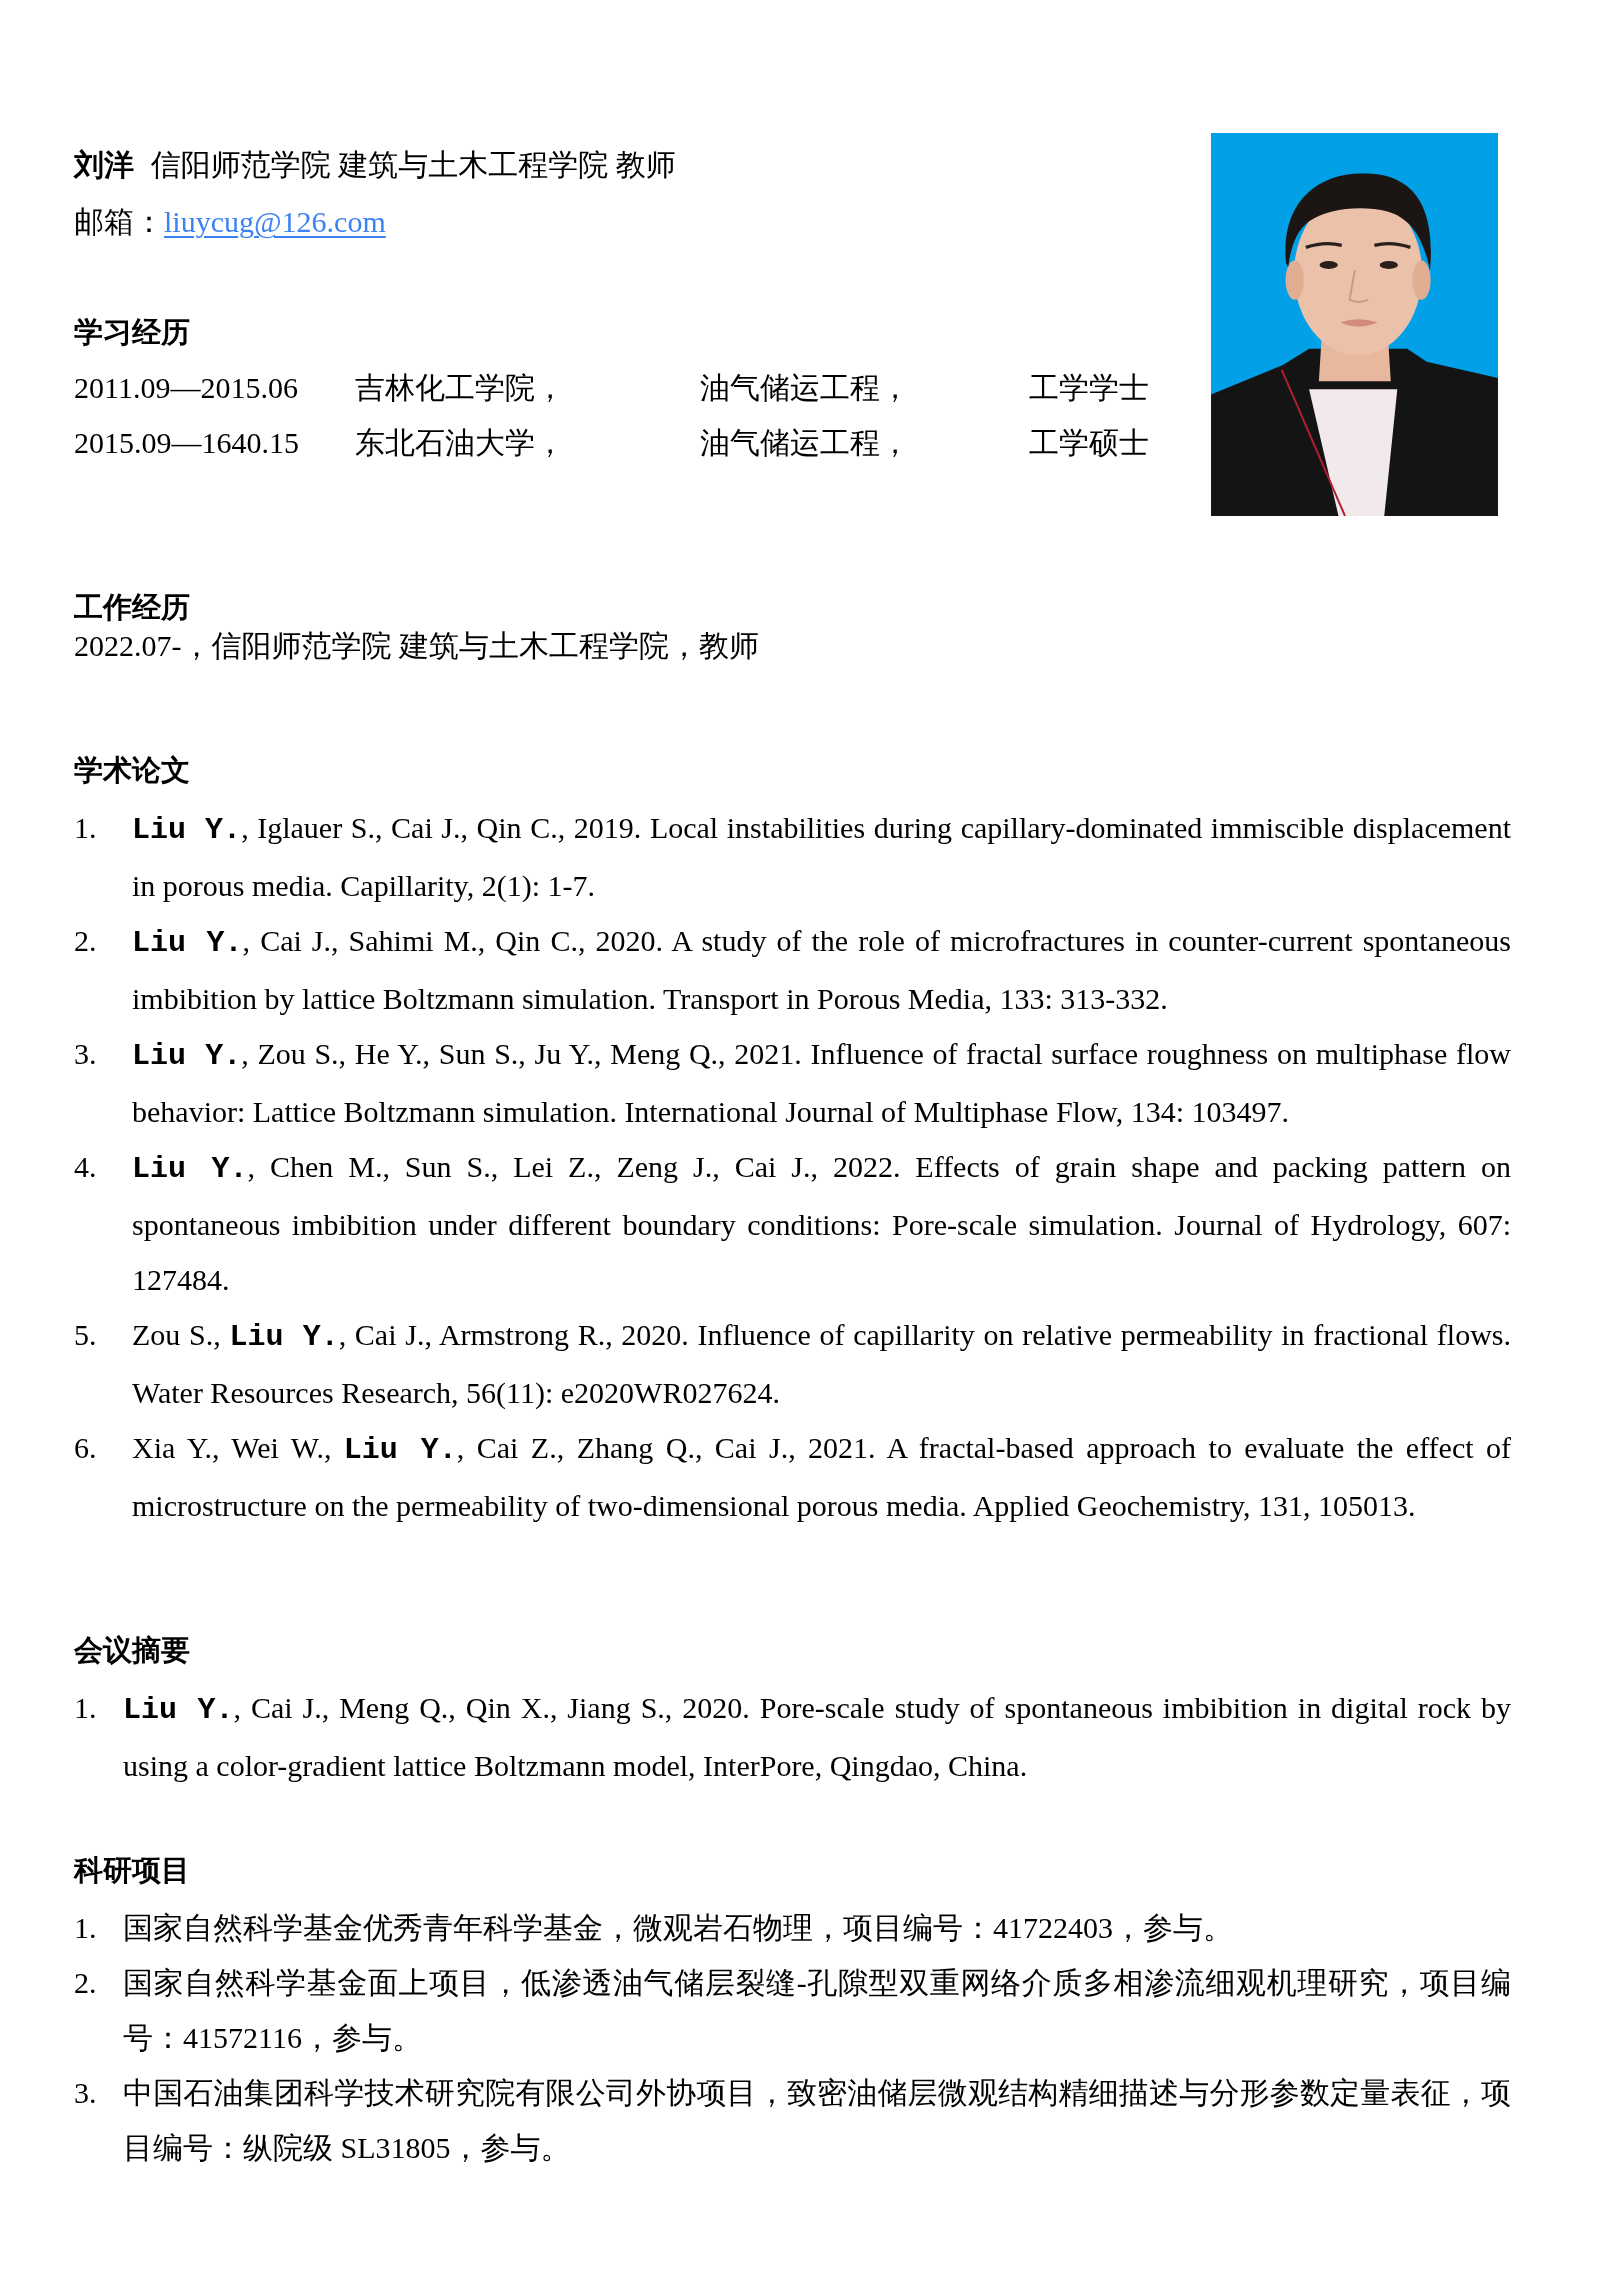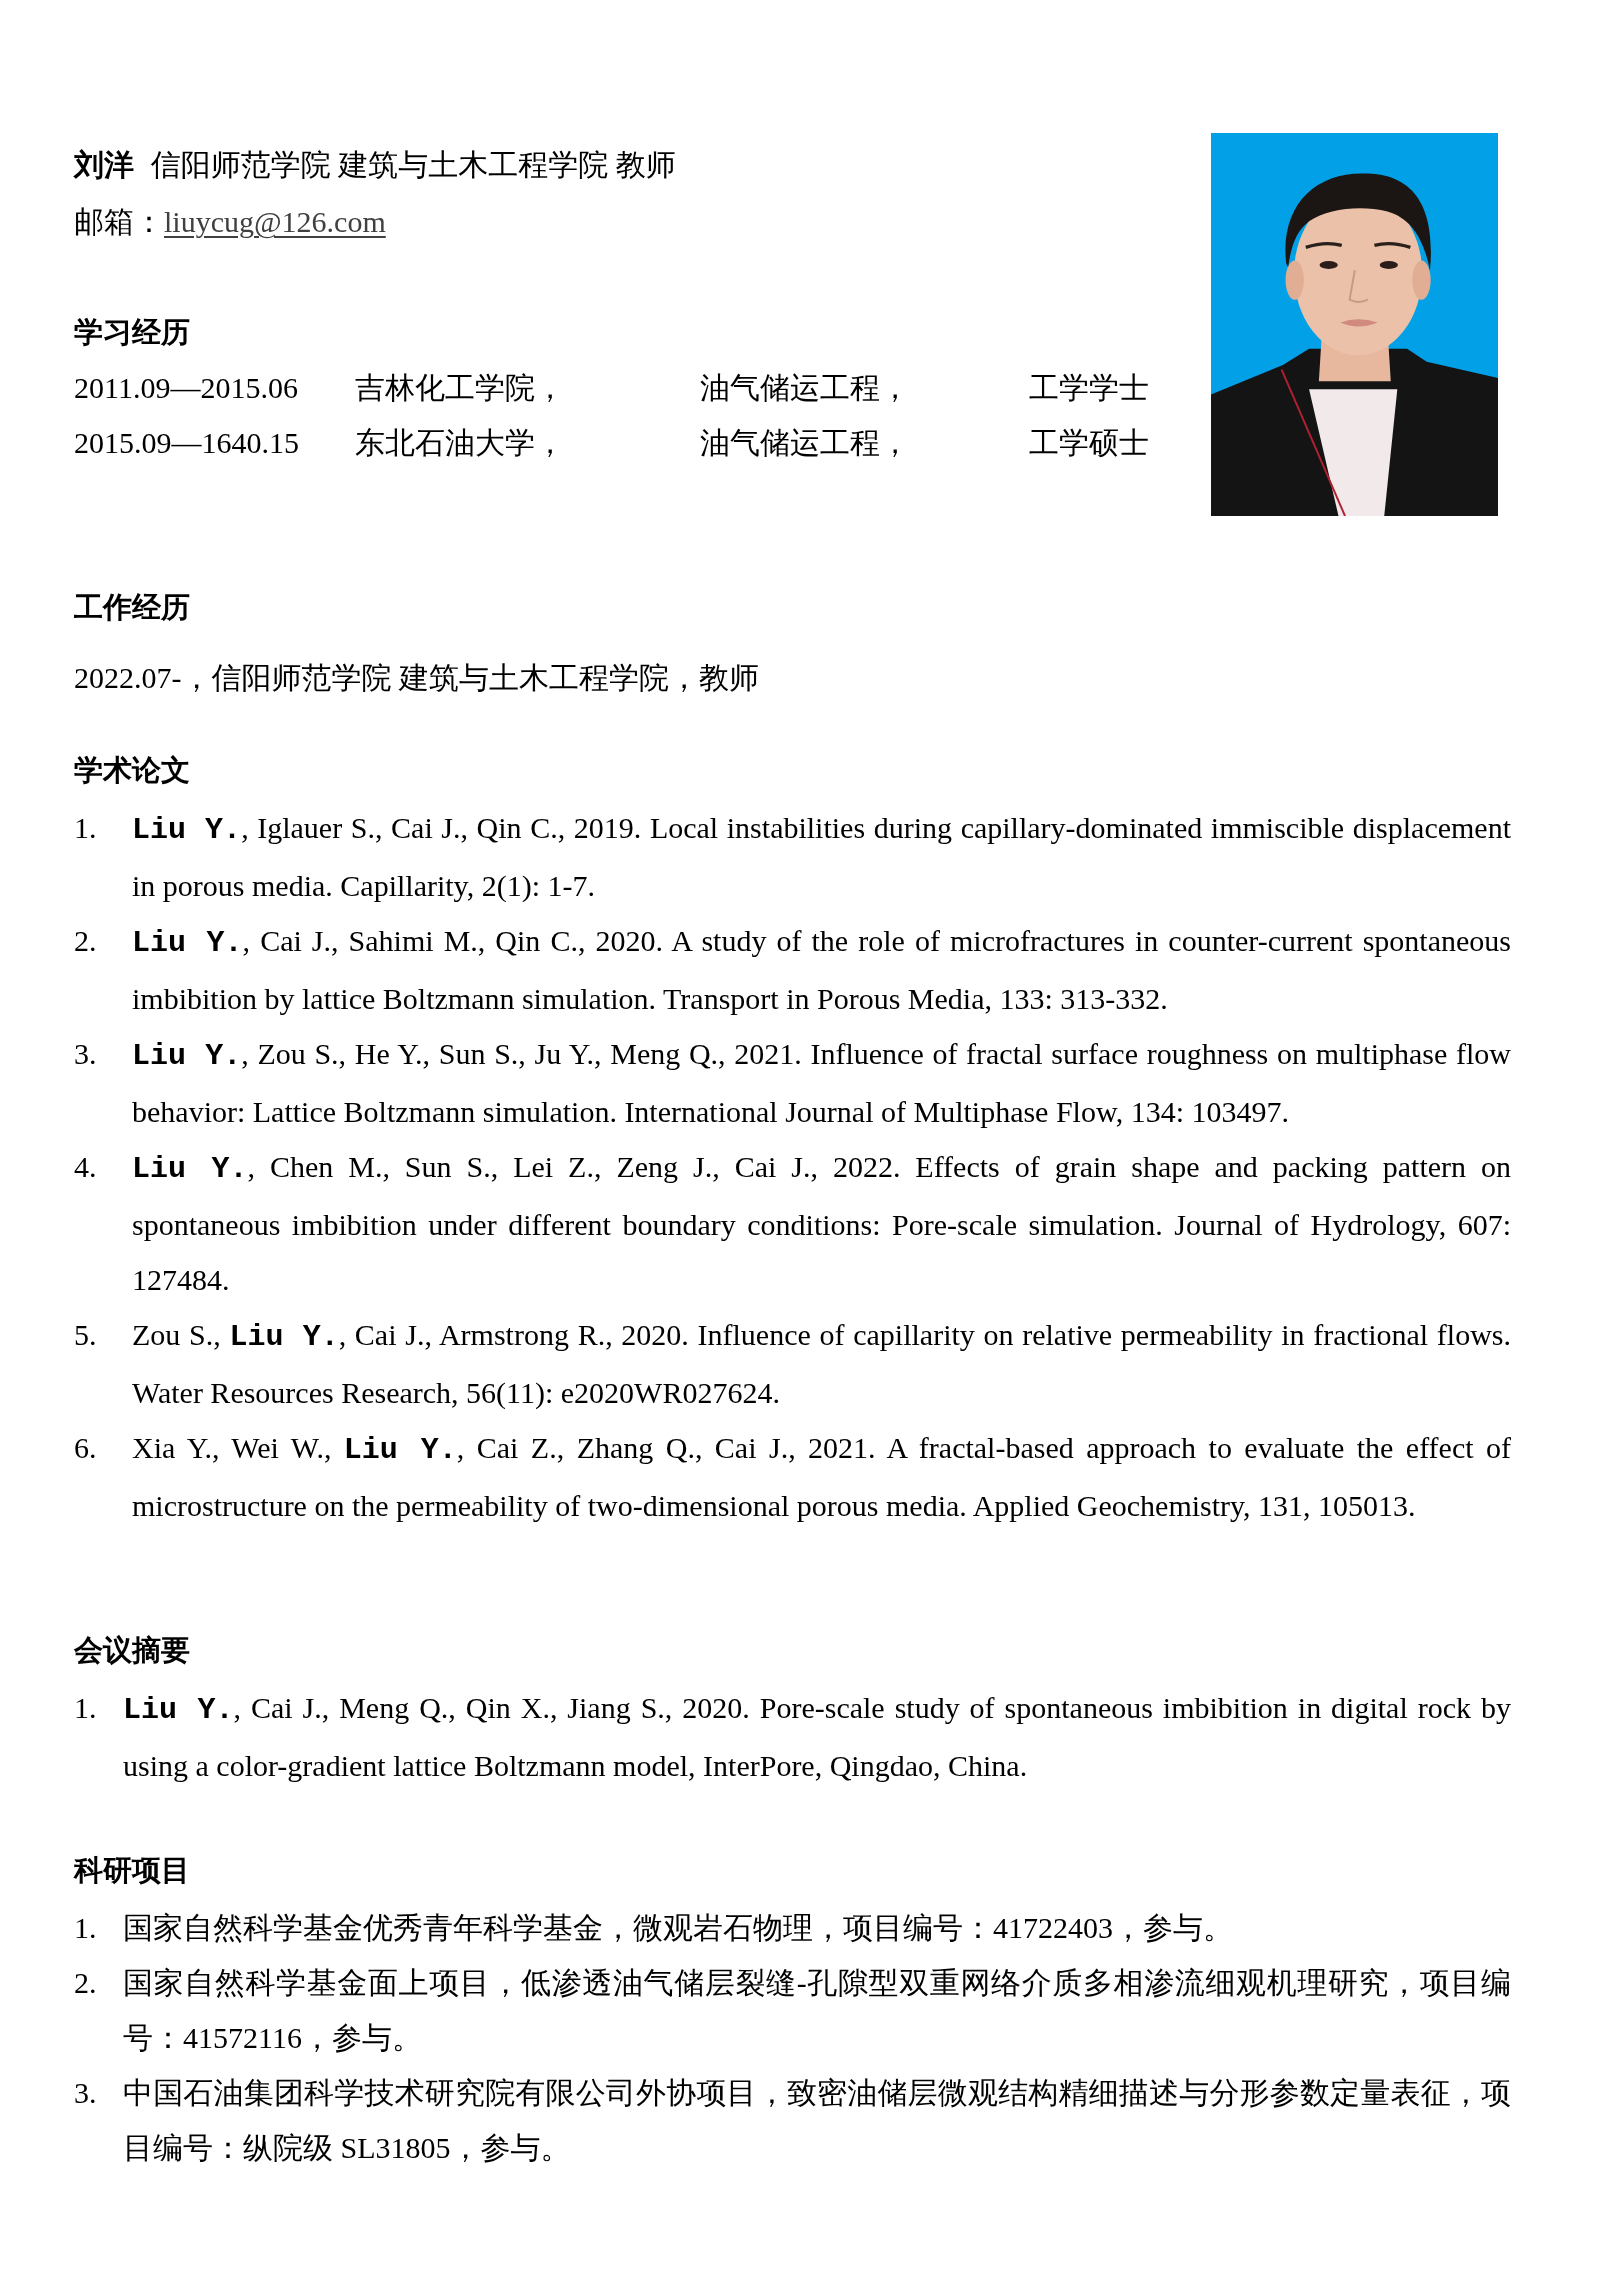--- a/index.html
+++ b/index.html
@@ -3,21 +3,21 @@
 <meta charset="utf-8">
 <style>
   html, body { margin: 0; padding: 0; background: #ffffff; }
   body { width: 1623px; height: 2295px; position: relative; overflow: hidden;
          font-family: "Liberation Serif", "DejaVu Serif", serif; color: #000; }
   .page { position: absolute; left: 0; top: 0; width: 1623px; height: 2295px; }
   .abs { position: absolute; white-space: nowrap; }
   .line { font-size: 30px; line-height: 39px; }
   .sans-bold { font-family: "DejaVu Sans", "Liberation Sans", sans-serif; font-weight: bold; }
   .heading { font-size: 29px; line-height: 39px; font-family: "DejaVu Sans", "Liberation Sans", sans-serif; font-weight: bold; }
-  a.email { color: #404040; text-decoration: underline; text-decoration-thickness: 2px; text-underline-offset: 3.9px; }
+  a.email { color: #3b82f6; text-decoration: underline; text-decoration-thickness: 2px; text-underline-offset: 3.9px; }
   .edu-row { position: absolute; left: 74px; width: 1112px; height: 39px; font-size: 30px; line-height: 39px; }
   .edu-row span { position: absolute; top: 0; white-space: nowrap; }
   .c-date { left: 0; }
   .c-school { left: 281px; }
   .c-major { left: 626px; }
   .c-degree { left: 955px; }
 
   .list { position: absolute; left: 74px; width: 1437px; }
   .item { position: relative; padding-left: 58px; font-size: 30px; line-height: 55px; text-align: justify; }
   .item .num { position: absolute; left: 0; top: 0; }
@@ -78,21 +78,21 @@
     <span class="c-degree">工学学士</span>
   </div>
   <div class="edu-row" style="top:423px;">
     <span class="c-date">2015.09—1640.15</span>
     <span class="c-school">东北石油大学，</span>
     <span class="c-major">油气储运工程，</span>
     <span class="c-degree">工学硕士</span>
   </div>
 
   <div class="abs heading" style="left:74px; top:588px;">工作经历</div>
-  <div class="abs line" style="left:74px; top:658px;">2022.07-，信阳师范学院  建筑与土木工程学院，教师</div>
+  <div class="abs line" style="left:74px; top:626px;">2022.07-，信阳师范学院  建筑与土木工程学院，教师</div>
 
   <div class="abs heading" style="left:74px; top:751px;">学术论文</div>
   <div class="list" style="top:800px;">
     <div class="item">
       <span class="num">1.</span><span></span><b>Liu Y.</b><span>, Iglauer S., Cai J., Qin C., 2019. Local instabilities during capillary-dominated immiscible displacement in porous media. Capillarity, 2(1): 1-7.</span>
     </div>
     <div class="item">
       <span class="num">2.</span><span></span><b>Liu Y.</b><span>, Cai J., Sahimi M., Qin C., 2020. A study of the role of microfractures in counter-current spontaneous imbibition by lattice Boltzmann simulation. Transport in Porous Media, 133: 313-332.</span>
     </div>
     <div class="item">

